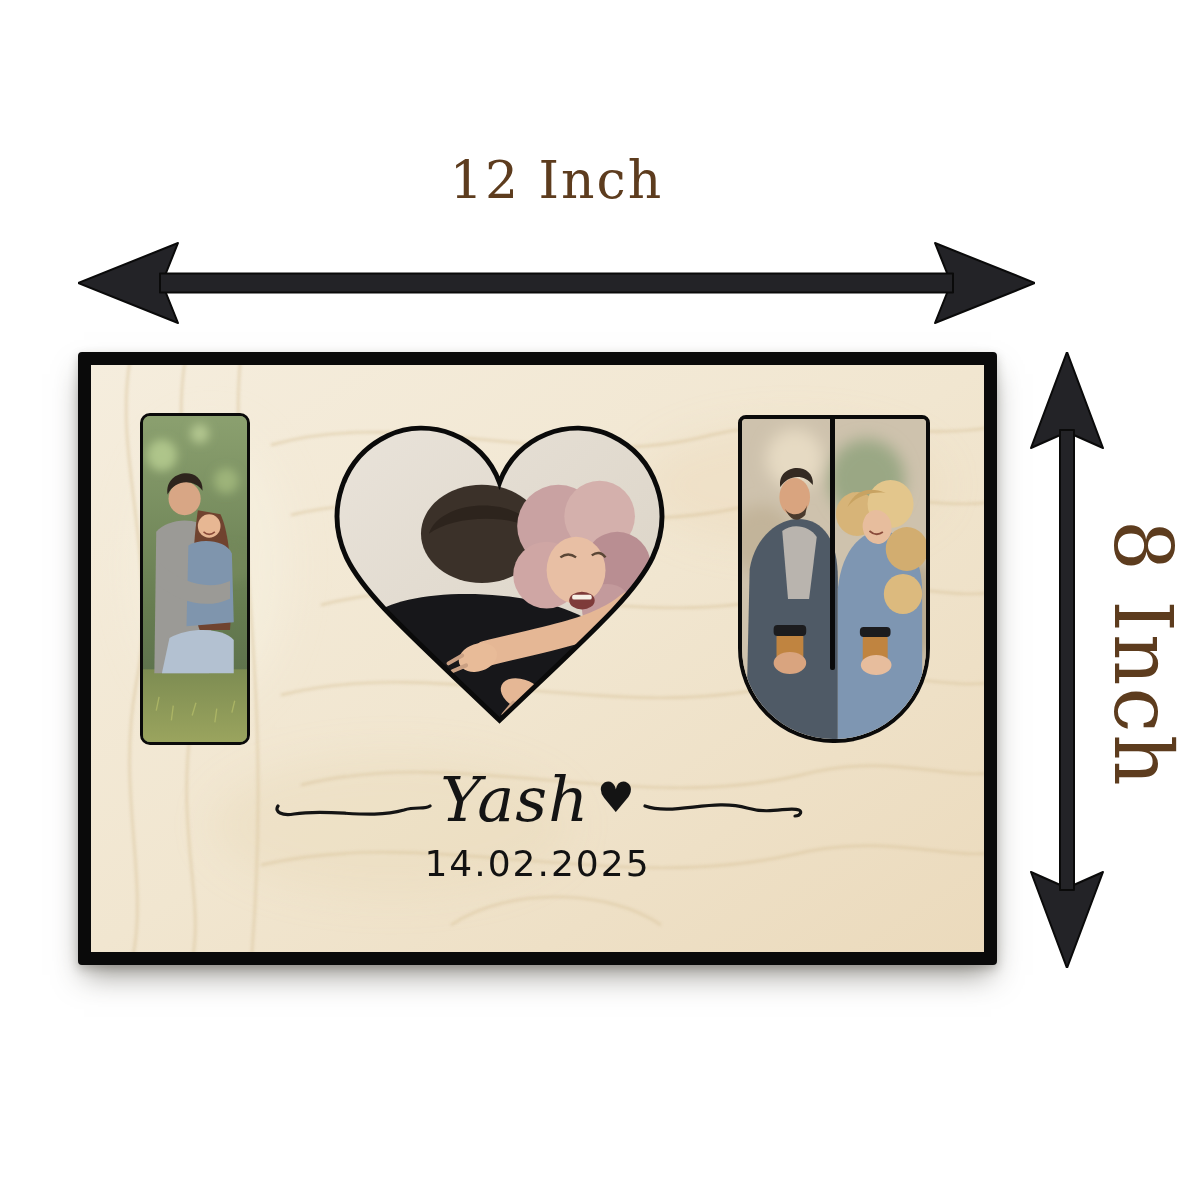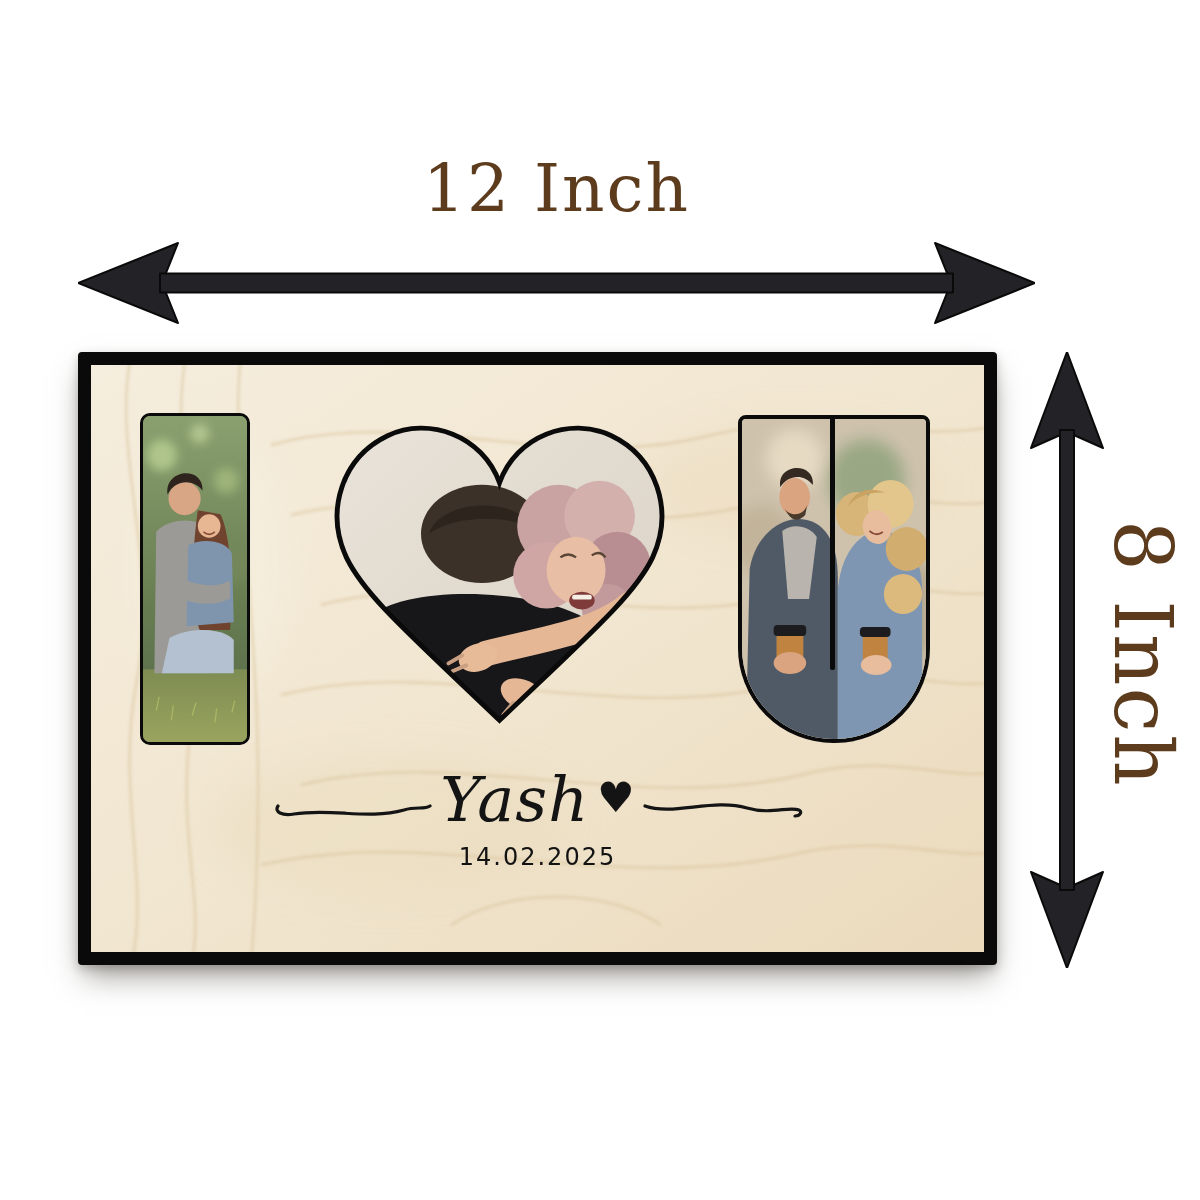--- a/index.html
+++ b/index.html
@@ -1,21 +1,21 @@
 <!DOCTYPE html>
 <html><head>
 <meta charset="utf-8">
 <style>
   html,body{margin:0;padding:0;background:#ffffff;}
   .canvas{position:relative;width:1200px;height:1200px;background:#ffffff;overflow:hidden;
           font-family:"DejaVu Sans",sans-serif;}
 
   
   .dim-label-top{position:absolute;left:78px;top:150px;width:957px;text-align:center;
-     font-family:"DejaVu Serif",serif;font-size:66px;font-weight:400;color:#5d3c1e;
+     font-family:"DejaVu Serif",serif;font-size:52px;font-weight:400;color:#5d3c1e;
      letter-spacing:2px;}
   .dim-label-right{position:absolute;left:1096px;top:520px;height:330px;
      writing-mode:vertical-rl;text-orientation:mixed;
      font-family:"DejaVu Serif",serif;font-size:80px;color:#5d3c1e;letter-spacing:2px;}
   .arrow-svg{position:absolute;}
   .arrow-h{left:78px;top:241px;}
   .arrow-v{left:1029px;top:352px;}
 
   
   .frame{position:absolute;left:78px;top:352px;width:919px;height:613px;box-sizing:border-box;
@@ -33,21 +33,21 @@
      margin-left:94px;border-radius:0 0 2px 2px;}
   .photo-svg{display:block;width:100%;height:100%;}
 
   
   .names{position:absolute;left:0;right:0;top:396px;height:86px;display:flex;
      align-items:center;justify-content:center;gap:8px;color:#141414;text-align:right;}
   .name{font-family:"DejaVu Serif",serif;font-style:italic;font-size:62px;line-height:1;
      letter-spacing:1px;transform:translateY(-4px);}
   .heart-sep{font-size:42px;line-height:1;transform:translateY(-6px);}
   .date{position:absolute;left:0;right:0;top:478px;text-align:center;
-     font-family:"DejaVu Sans",sans-serif;font-size:24px;letter-spacing:2px;color:#121212;}
+     font-family:"DejaVu Sans",sans-serif;font-size:36px;letter-spacing:2px;color:#121212;}
 </style>
 </head>
 <body>
 
 <div class="canvas">
 
   <div class="dim-label-top">12 Inch</div>
 
   <svg class="arrow-svg arrow-h" width="957" height="84" viewBox="0 0 957 84">
     <g fill="#232327" stroke="#0a0a0a" stroke-width="2" stroke-linejoin="round">

